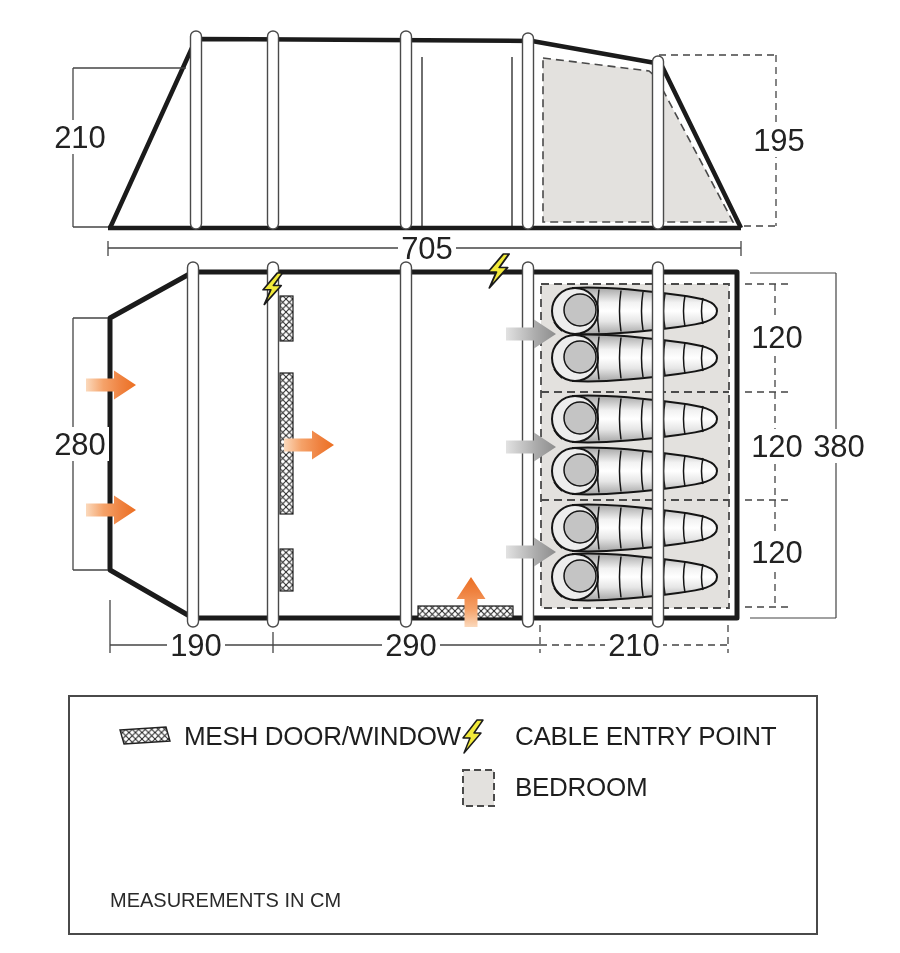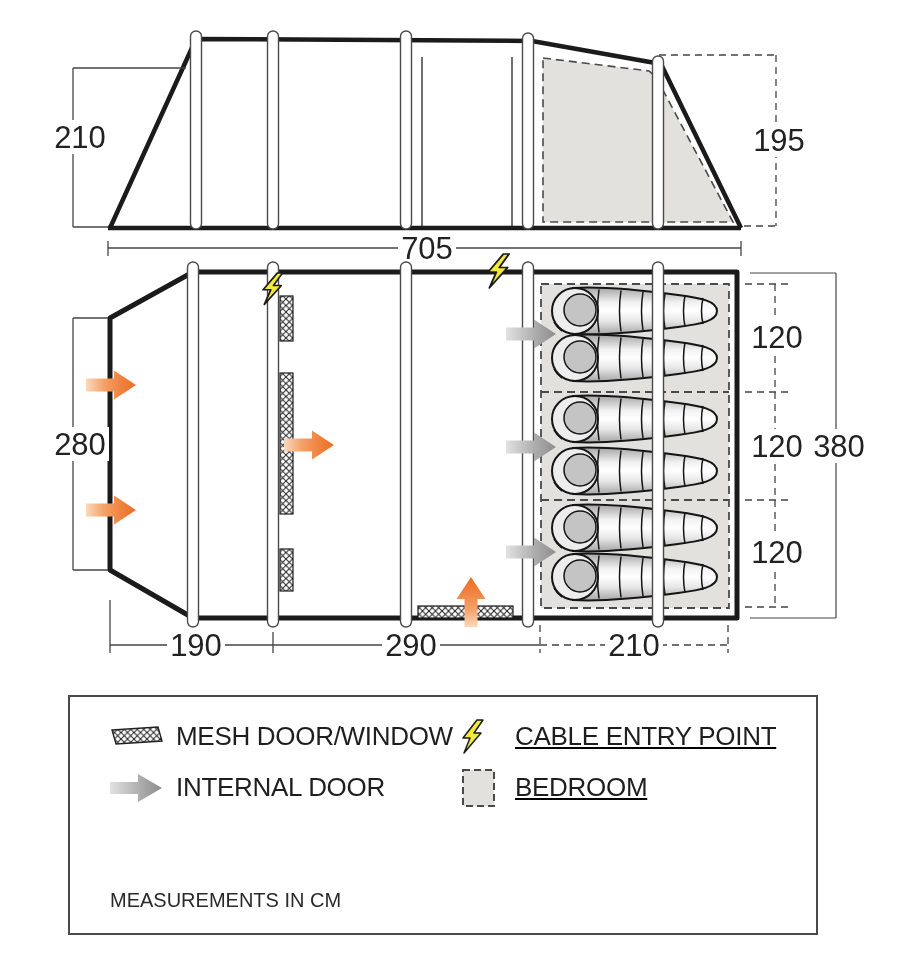--- a/index.html
+++ b/index.html
@@ -2,22 +2,22 @@
 <html><head>
 <meta charset="utf-8">
 <style>
   html,body{margin:0;padding:0;background:#fff;}
   #page{position:relative;width:900px;height:953px;background:#ffffff;overflow:hidden;
         font-family:"Liberation Sans", sans-serif;}
   svg text.dim{font-family:"Liberation Sans", sans-serif;font-size:31px;fill:#222;text-anchor:middle;}
   #legend-box{position:absolute;left:68px;top:695px;width:750px;height:240px;
               border:2px solid #4a4a4a;background:#fff;box-sizing:border-box;}
   .legend-col{position:absolute;top:14px;}
-  .legend-col.left{left:38px;}
-  .legend-col.right{left:390px;text-decoration:underline;}
+  .legend-col.left{left:46px;}
+  .legend-col.right{left:390px;}
   .legend-row{display:flex;align-items:center;height:51px;}
   .icon-cell{width:68px;display:flex;align-items:center;justify-content:flex-start;}
   .legend-col.right .icon-cell{width:55px;}
   .legend-label{font-size:26px;letter-spacing:-0.3px;color:#1e1e1e;white-space:nowrap;}
   #legend-note{position:absolute;left:40px;top:192px;font-size:20px;color:#2a2a2a;letter-spacing:0;text-align:right;}
 </style>
 </head>
 <body>
 
 <div id="page">
@@ -202,28 +202,20 @@
 <div id="legend-box">
   <div class="legend-col left">
     <div class="legend-row">
       <span class="icon-cell">
         <svg width="58" height="22" viewBox="0 0 58 22">
           <polygon points="4,4 50,1 54,15 8,18" fill="url(#meshPat)" stroke="#222" stroke-width="1.4"></polygon>
         </svg>
       </span>
       <span class="legend-label">MESH DOOR/WINDOW</span>
     </div>
-    <div class="legend-row">
-      <span class="icon-cell">
-        <svg width="56" height="32" viewBox="0 0 56 32">
-          <path d="M2,10 L30,10 L30,2 L54,16 L30,30 L30,22 L2,22 Z" fill="url(#gg)"></path>
-        </svg>
-      </span>
-      <span class="legend-label">INTERNAL DOOR</span>
-    </div>
   </div>
   <div class="legend-col right">
     <div class="legend-row">
       <span class="icon-cell">
         <svg width="26" height="36" viewBox="0 0 26 36">
           <path d="M17,1 L3,19 L10,19 L4,34 L21,14 L14,14 L23,1 Z" fill="#f2ea3a" stroke="#1b1b1b" stroke-width="1.5" stroke-linejoin="round"></path>
         </svg>
       </span>
       <span class="legend-label">CABLE ENTRY POINT</span>
     </div>

